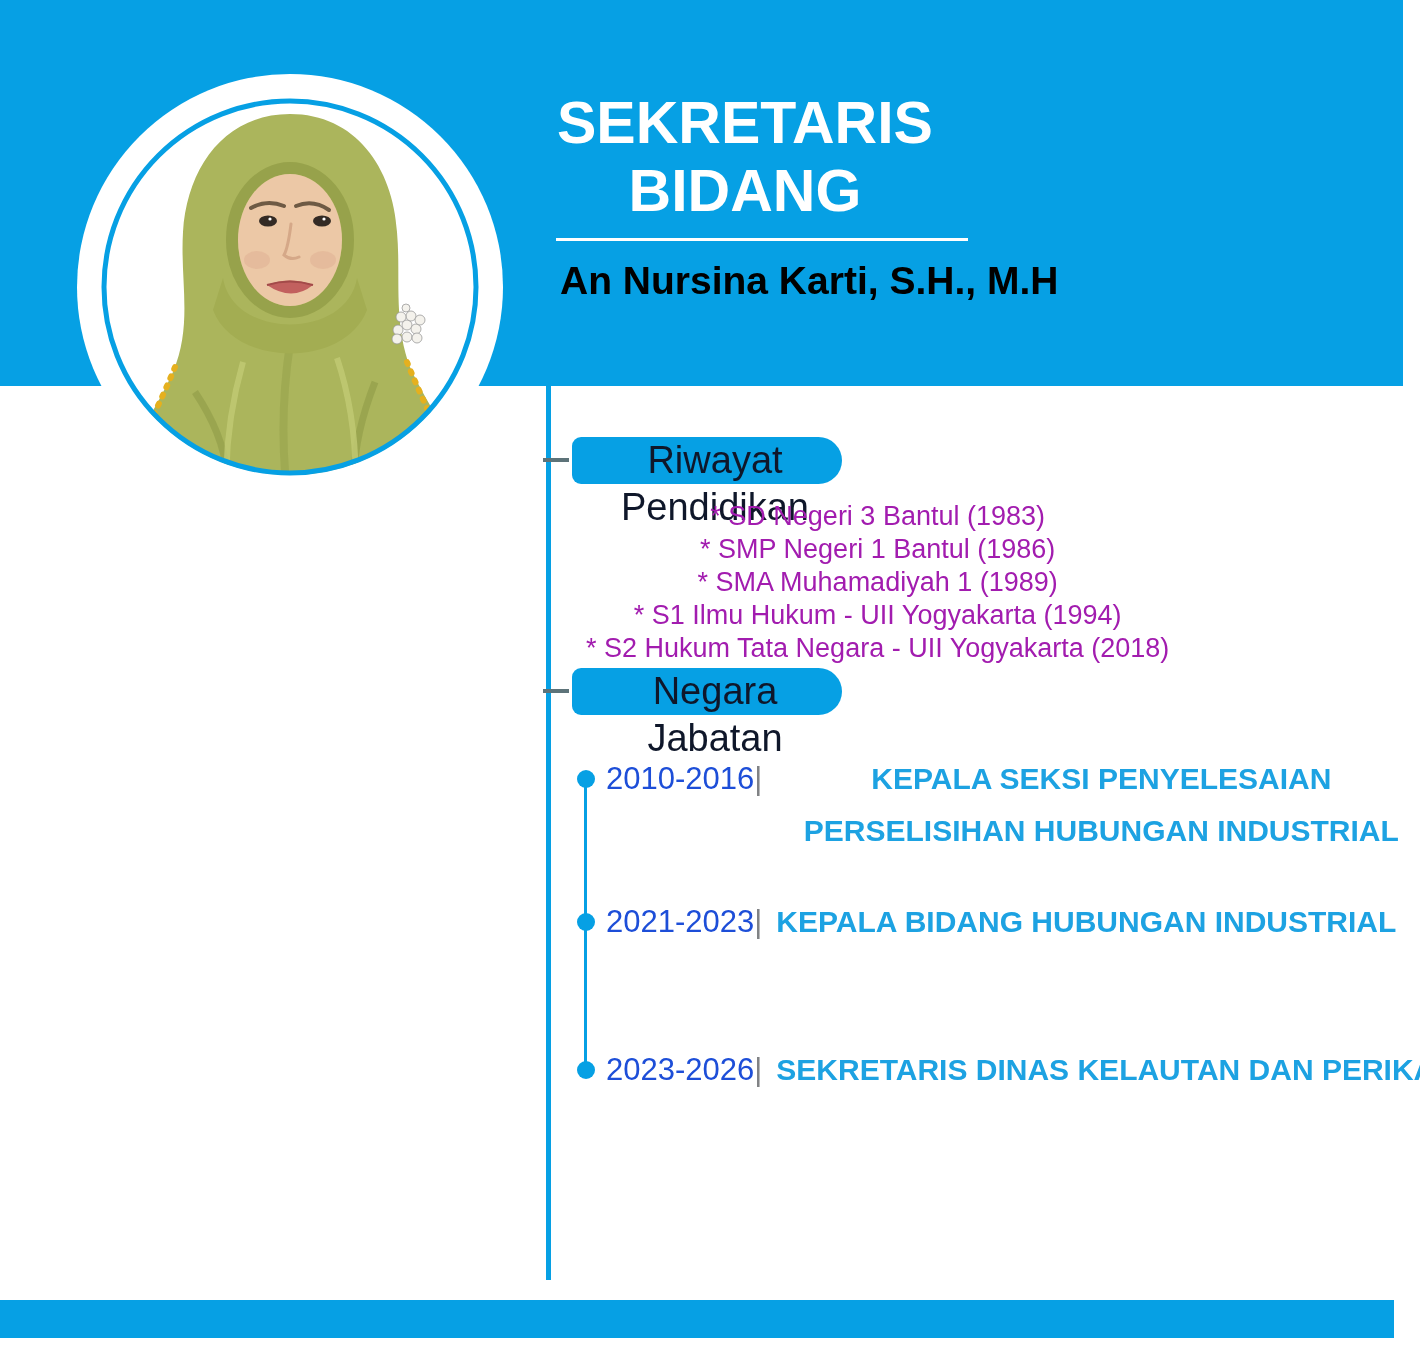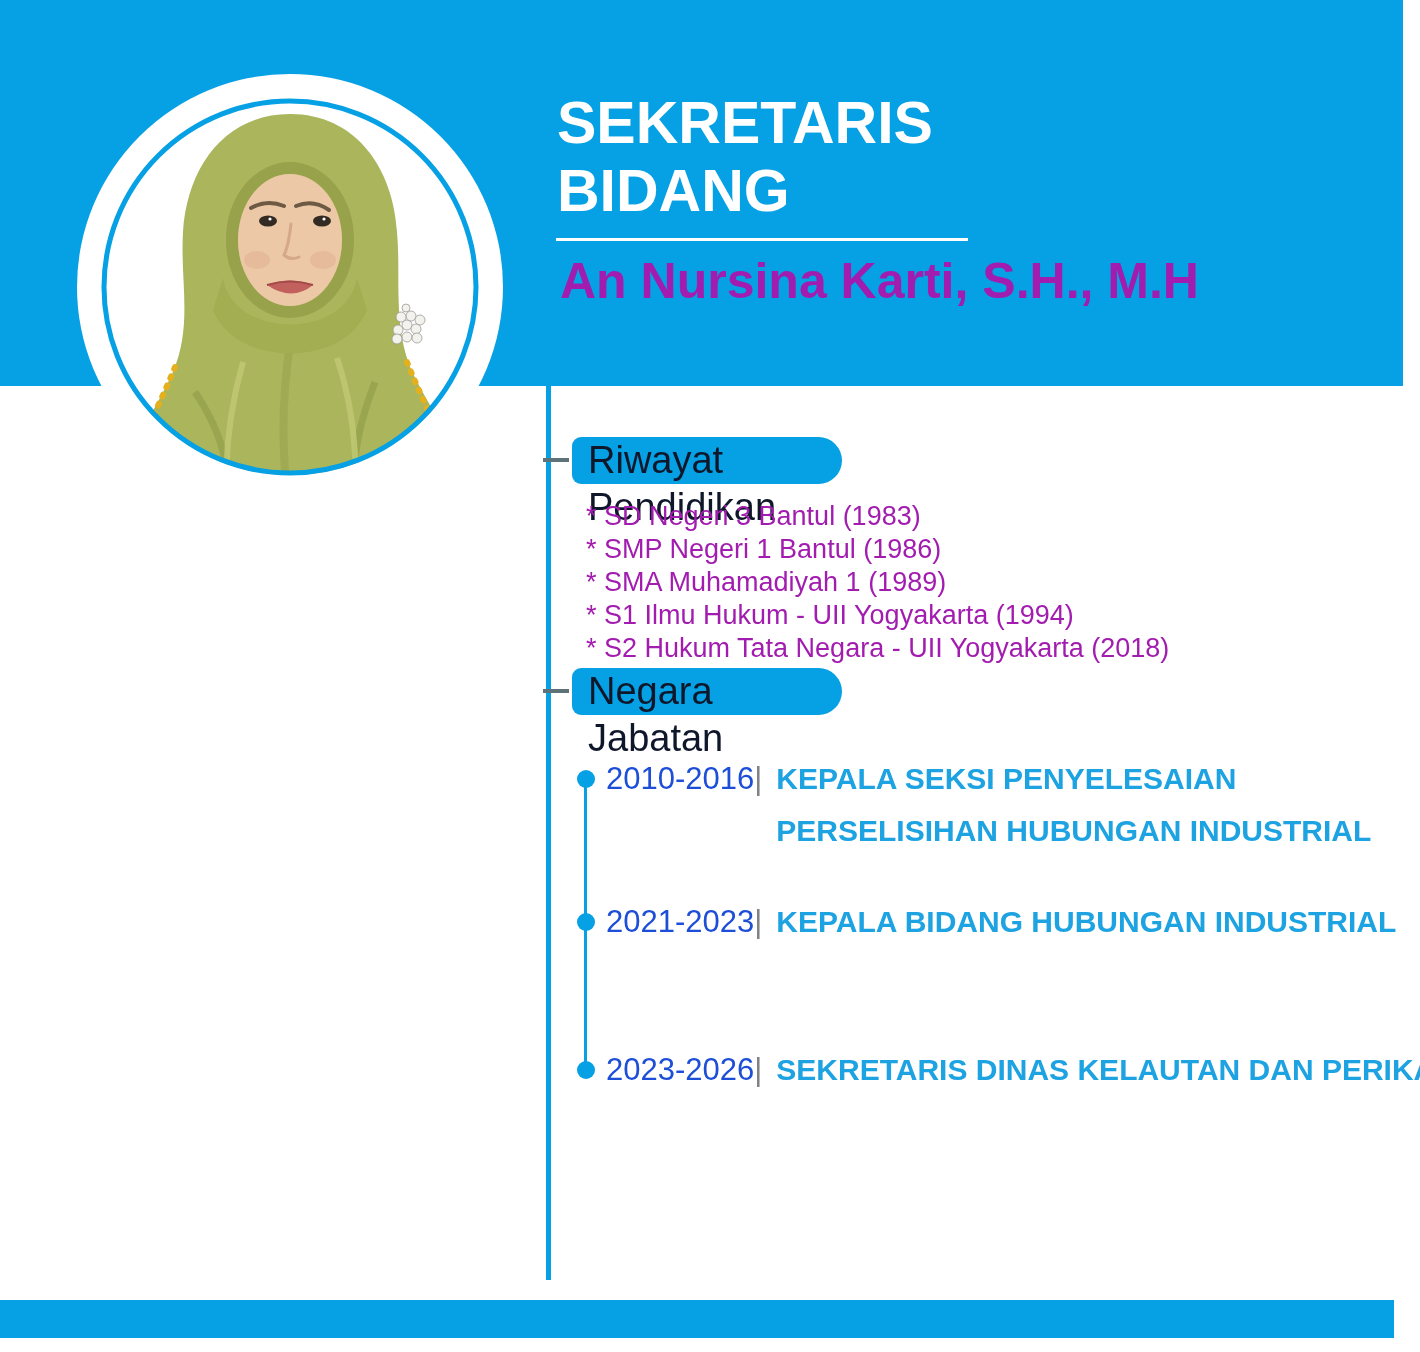--- a/index.html
+++ b/index.html
@@ -1,35 +1,35 @@
 <!DOCTYPE html>
 <html><head>
 <meta charset="utf-8">
 <style>
   html,body{margin:0;padding:0;background:#fff;}
   .canvas{
     position:relative;width:1420px;height:1352px;overflow:hidden;
-    background:#ffffff;font-family:"Liberation Sans","DejaVu Sans",sans-serif;
+    background:#ffffff;font-family:"Liberation Sans","DejaVu Sans",sans-serif;text-align:center;
   }
   
   .top-band{position:absolute;left:0;top:0;width:1403px;height:386px;background:#06a0e4;}
   .bottom-band{position:absolute;left:0;top:1300px;width:1394px;height:38px;background:#06a0e4;}
   
   .photo{position:absolute;left:75px;top:72px;width:430px;height:430px;}
   .photo svg{display:block;width:430px;height:430px;}
   
   .role-title{
     position:absolute;left:557px;top:89px;margin:0;color:#ffffff;
     font-size:59px;line-height:68px;font-weight:bold;letter-spacing:0px;
   }
   .role-title span{display:block;}
   .title-rule{position:absolute;left:556px;top:238px;width:412px;height:3px;background:#ffffff;}
   .person-name{
-    position:absolute;left:560px;top:256px;color:#a21caf;
-    font-size:50px;line-height:50px;font-weight:bold;
+    position:absolute;left:560px;top:256px;color:#000000;
+    font-size:39px;line-height:50px;font-weight:bold;
   }
   
   .spine{position:absolute;left:546px;top:386px;width:5px;height:894px;background:#06a0e4;}
   .dash{position:absolute;left:543px;width:26px;height:4px;background:#5d7379;}
   .dash-1{top:458px;}
   .dash-2{top:689px;}
   
   .badge{
     position:absolute;left:572px;width:254px;height:47px;background:#06a0e4;
     color:#0f172a;font-size:38px;line-height:47px;padding-left:16px;

